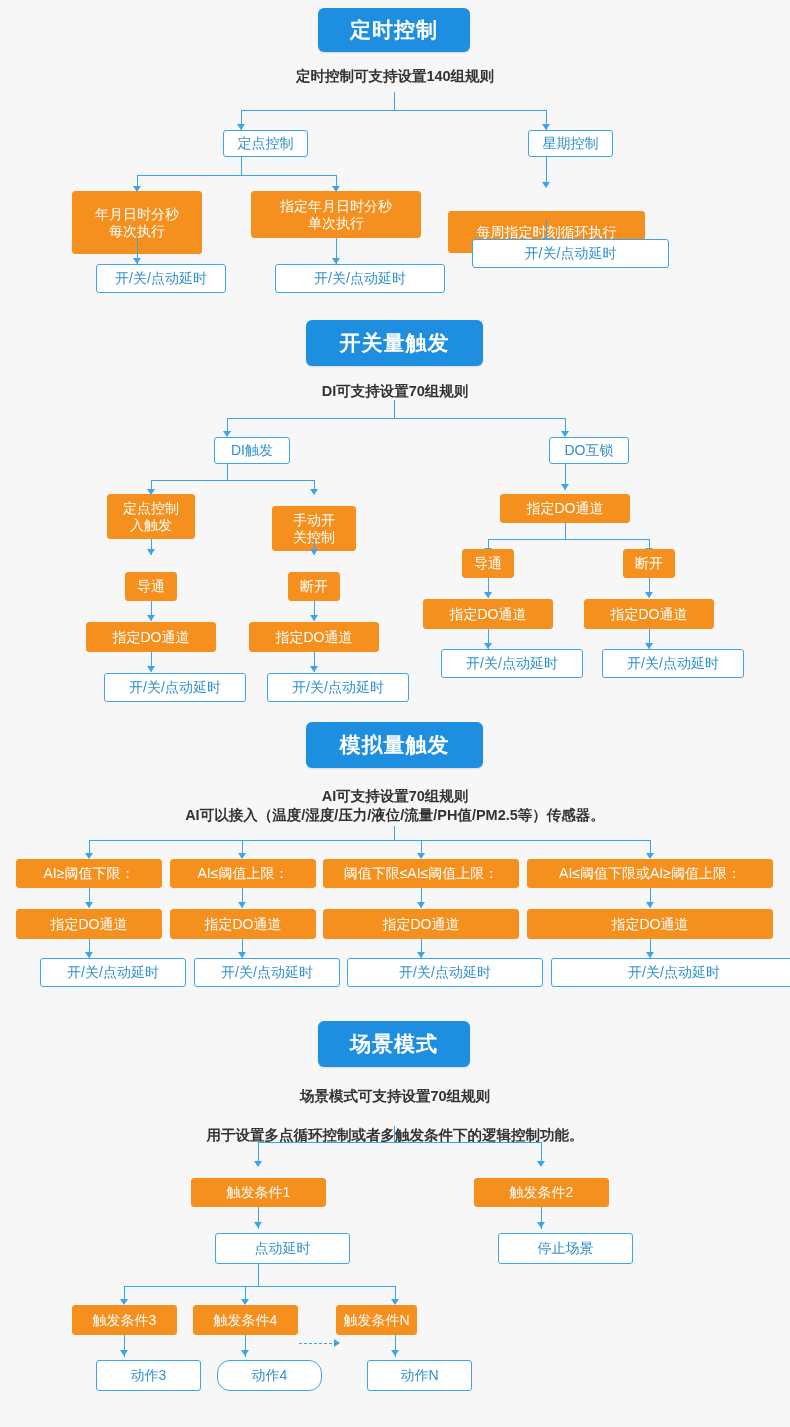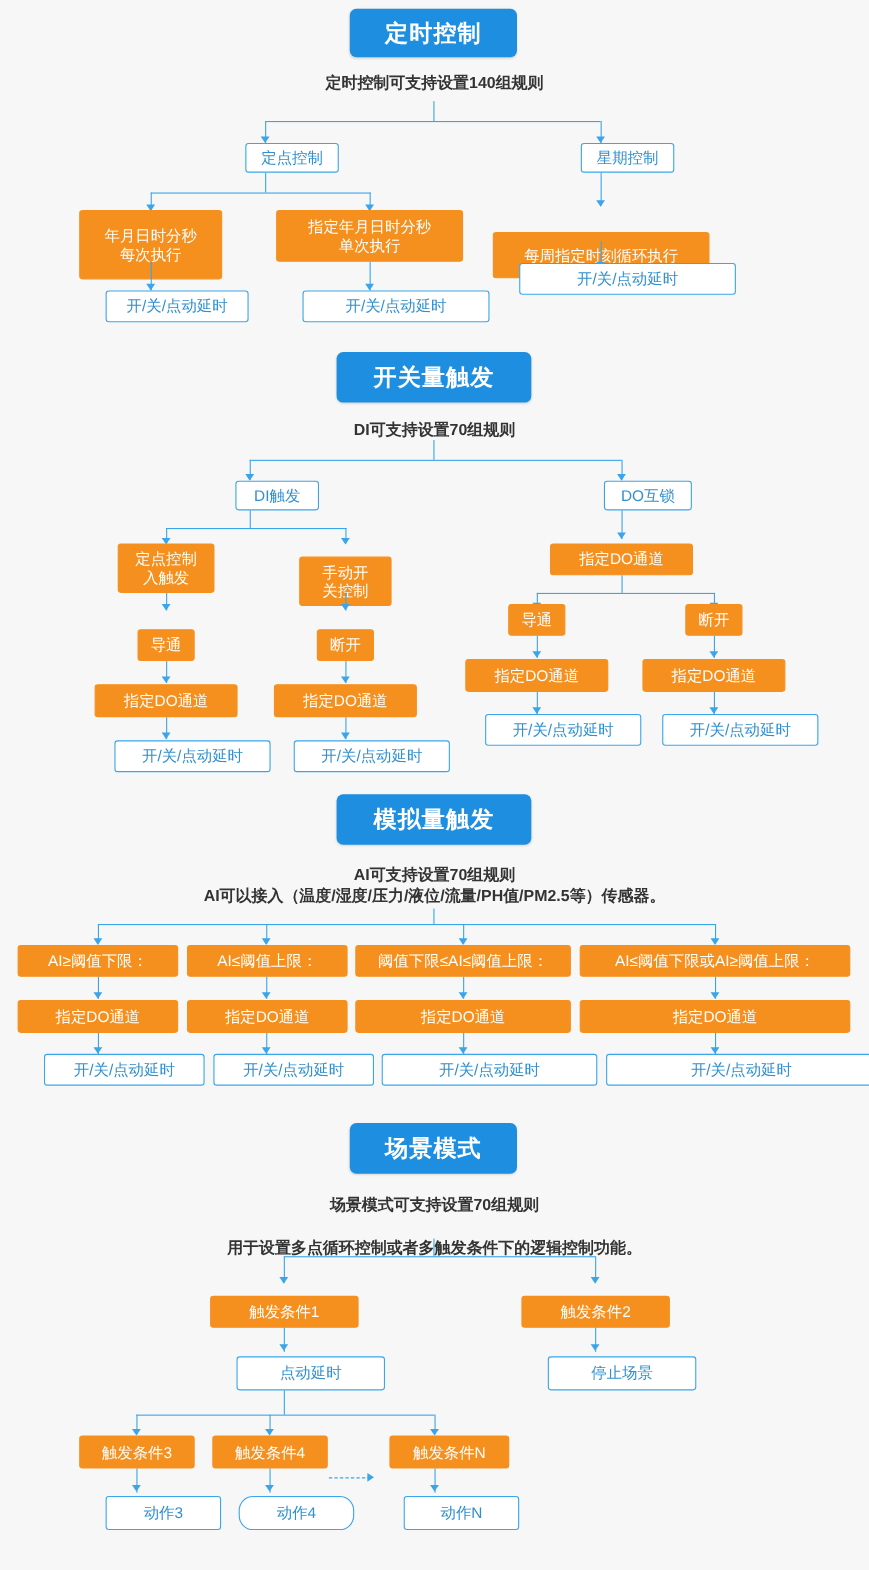--- a/index.html
+++ b/index.html
@@ -274,21 +274,21 @@
   <div class="ln lnh" style="left:124px;top:1286px;width:271px;"></div>
   <div class="ln lnv" style="left:124px;top:1286px;height:18px;"></div>
   <div class="ln lnv" style="left:245px;top:1286px;height:18px;"></div>
   <div class="ln lnv" style="left:395px;top:1286px;height:18px;"></div>
   <div class="arrow" style="left:120px;top:1299px;"></div>
   <div class="arrow" style="left:241px;top:1299px;"></div>
   <div class="arrow" style="left:391px;top:1299px;"></div>
 
   <div class="orange" style="left:72px;top:1305px;width:105px;height:30px;">触发条件3</div>
   <div class="orange" style="left:193px;top:1305px;width:105px;height:30px;">触发条件4</div>
-  <div class="orange" style="left:354px;top:1305px;width:109px;height:30px;text-align:center;">触发条件N</div>
+  <div class="orange" style="left:336px;top:1305px;width:81px;height:30px;text-align:center;">触发条件N</div>
 
   <div class="dash" style="left:299px;top:1343px;width:38px;"></div>
   <div class="arrow" style="left:333px;top:1340px;transform:rotate(-90deg);"></div>
 
   <div class="ln lnv" style="left:124px;top:1335px;height:22px;"></div>
   <div class="arrow" style="left:120px;top:1350px;"></div>
   <div class="ln lnv" style="left:245px;top:1335px;height:22px;"></div>
   <div class="arrow" style="left:241px;top:1350px;"></div>
   <div class="ln lnv" style="left:395px;top:1335px;height:22px;"></div>
   <div class="arrow" style="left:391px;top:1350px;"></div>

